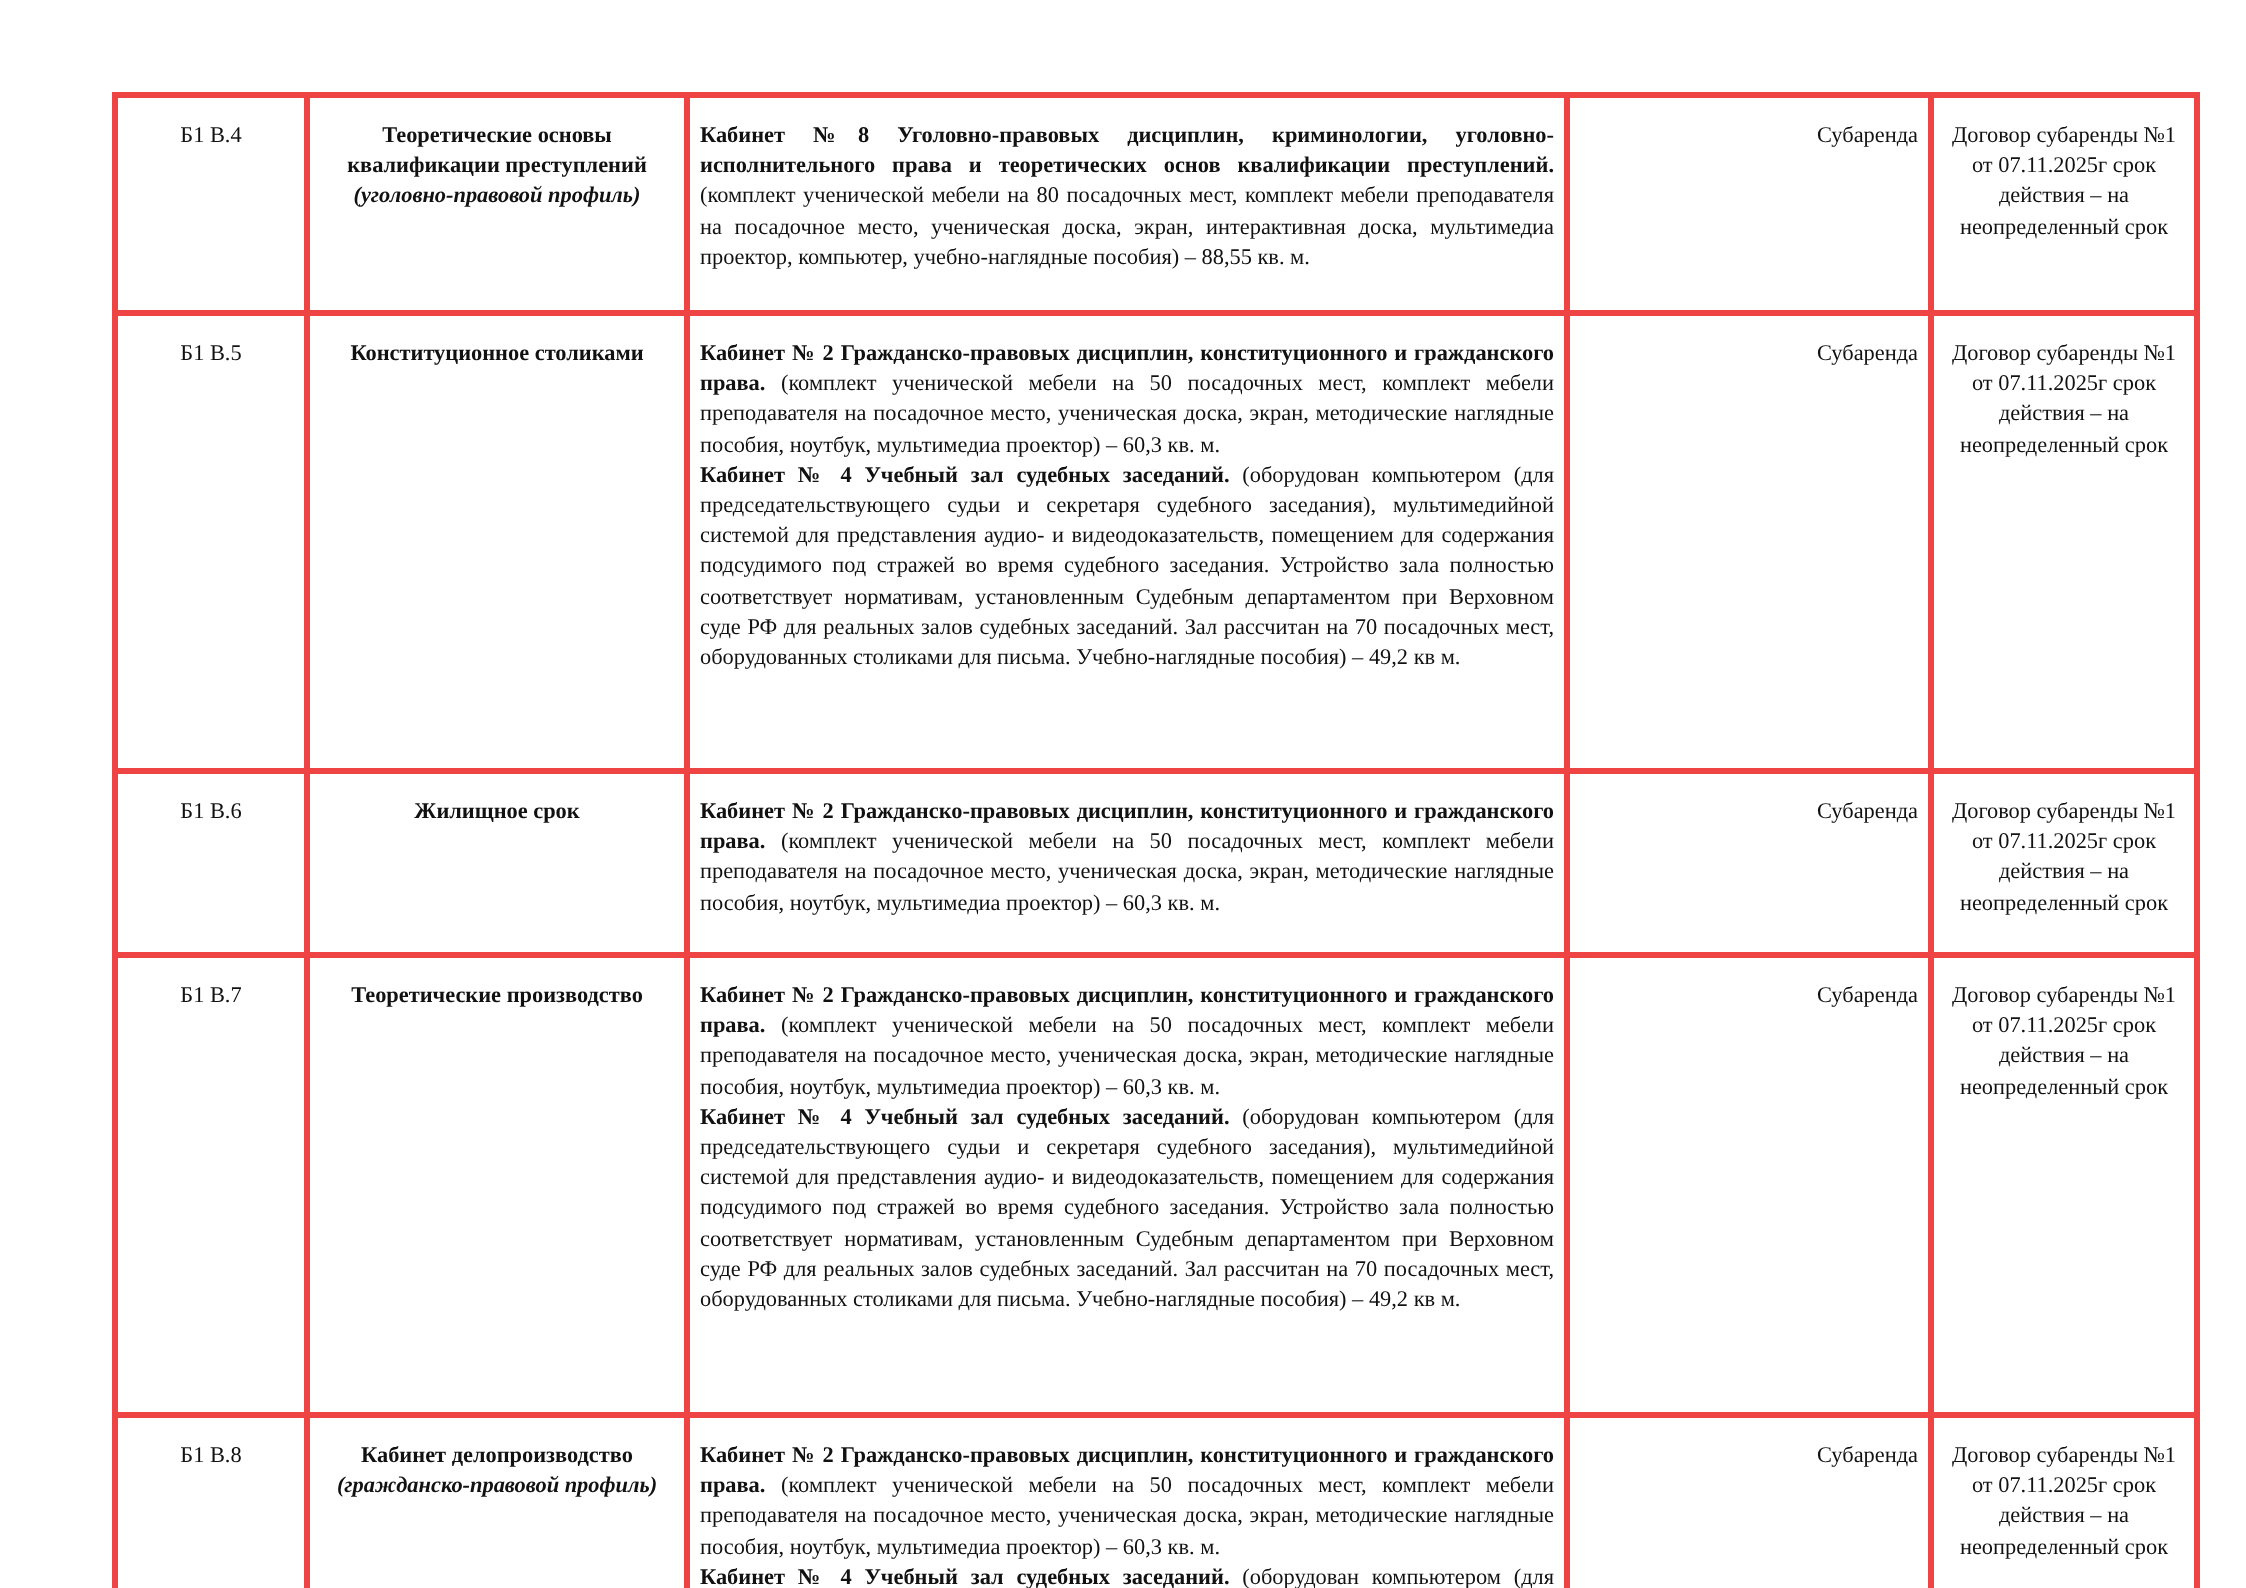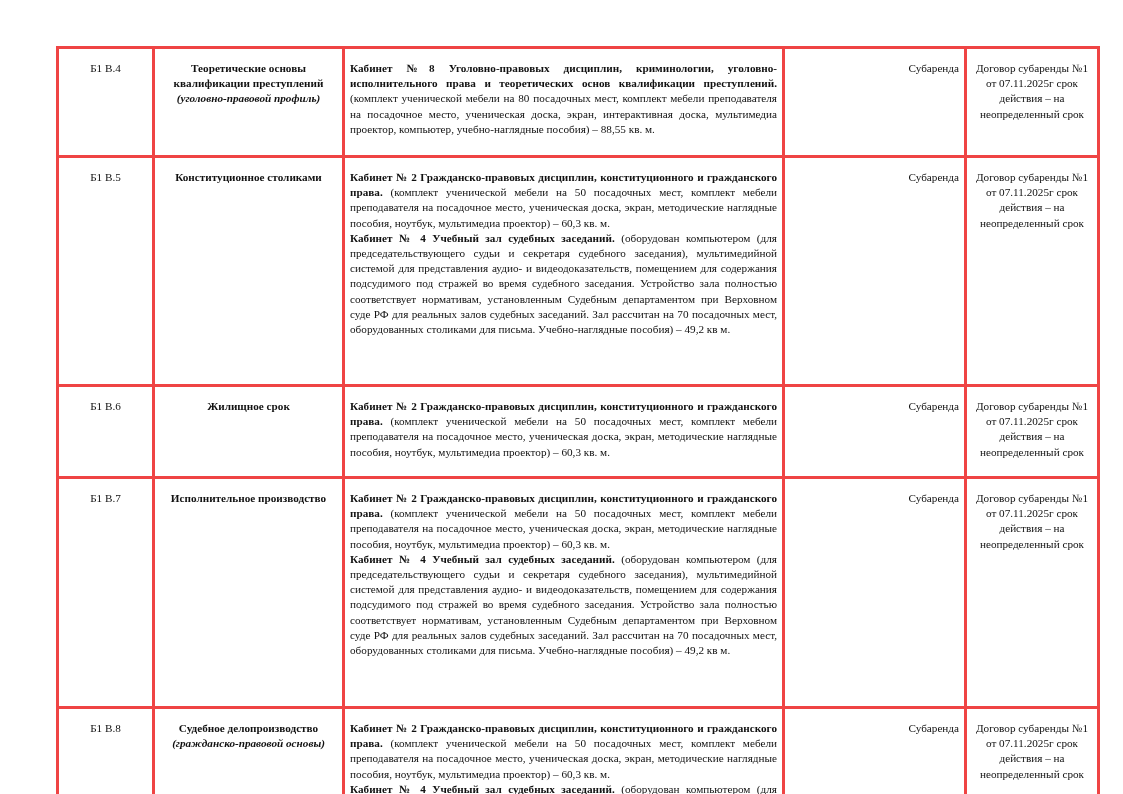--- a/index.html
+++ b/index.html
@@ -85,35 +85,35 @@
       <td class="desc">
         <p><span class="b">Кабинет № 2 Гражданско-правовых дисциплин, конституционного и гражданского права.</span><span> (комплект ученической мебели на 50 посадочных мест, комплект мебели преподавателя на посадочное место, ученическая доска, экран, методические наглядные пособия, ноутбук, мультимедиа проектор) – 60,3 кв. м.</span></p>
       </td>
       <td class="basis">Субаренда</td>
       <td class="contract">Договор субаренды №1 от 07.11.2025г срок действия – на неопределенный срок</td>
     </tr>
 
     <tr class="r4">
       <td class="code">Б1 В.7</td>
       <td class="subj">
-        <span>Исполнительное производство</span>
+        <span>Теоретические производство</span>
       </td>
       <td class="desc">
         <p><span class="b">Кабинет № 2 Гражданско-правовых дисциплин, конституционного и гражданского права.</span><span> (комплект ученической мебели на 50 посадочных мест, комплект мебели преподавателя на посадочное место, ученическая доска, экран, методические наглядные пособия, ноутбук, мультимедиа проектор) – 60,3 кв. м.</span></p>
         <p><span class="b">Кабинет № 4 Учебный зал судебных заседаний.</span><span> (оборудован компьютером (для председательствующего судьи и секретаря судебного заседания), мультимедийной системой для представления аудио- и видеодоказательств, помещением для содержания подсудимого под стражей во время судебного заседания. Устройство зала полностью соответствует нормативам, установленным Судебным департаментом при Верховном суде РФ для реальных залов судебных заседаний. Зал рассчитан на 70 посадочных мест, оборудованных столиками для письма. Учебно-наглядные пособия) – 49,2 кв м.</span></p>
       </td>
       <td class="basis">Субаренда</td>
       <td class="contract">Договор субаренды №1 от 07.11.2025г срок действия – на неопределенный срок</td>
     </tr>
 
     <tr class="r5">
       <td class="code">Б1 В.8</td>
       <td class="subj">
-        <span>Судебное делопроизводство</span>
-        <span class="it">(гражданско-правовой основы)</span>
+        <span>Кабинет делопроизводство</span>
+        <span class="it">(гражданско-правовой профиль)</span>
       </td>
       <td class="desc">
         <p><span class="b">Кабинет № 2 Гражданско-правовых дисциплин, конституционного и гражданского права.</span><span> (комплект ученической мебели на 50 посадочных мест, комплект мебели преподавателя на посадочное место, ученическая доска, экран, методические наглядные пособия, ноутбук, мультимедиа проектор) – 60,3 кв. м.</span></p>
         <p><span class="b">Кабинет № 4 Учебный зал судебных заседаний.</span><span> (оборудован компьютером (для председательствующего судьи и секретаря судебного</span></p>
       </td>
       <td class="basis">Субаренда</td>
       <td class="contract">Договор субаренды №1 от 07.11.2025г срок действия – на неопределенный срок</td>
     </tr>
   </tbody>
 </table>

